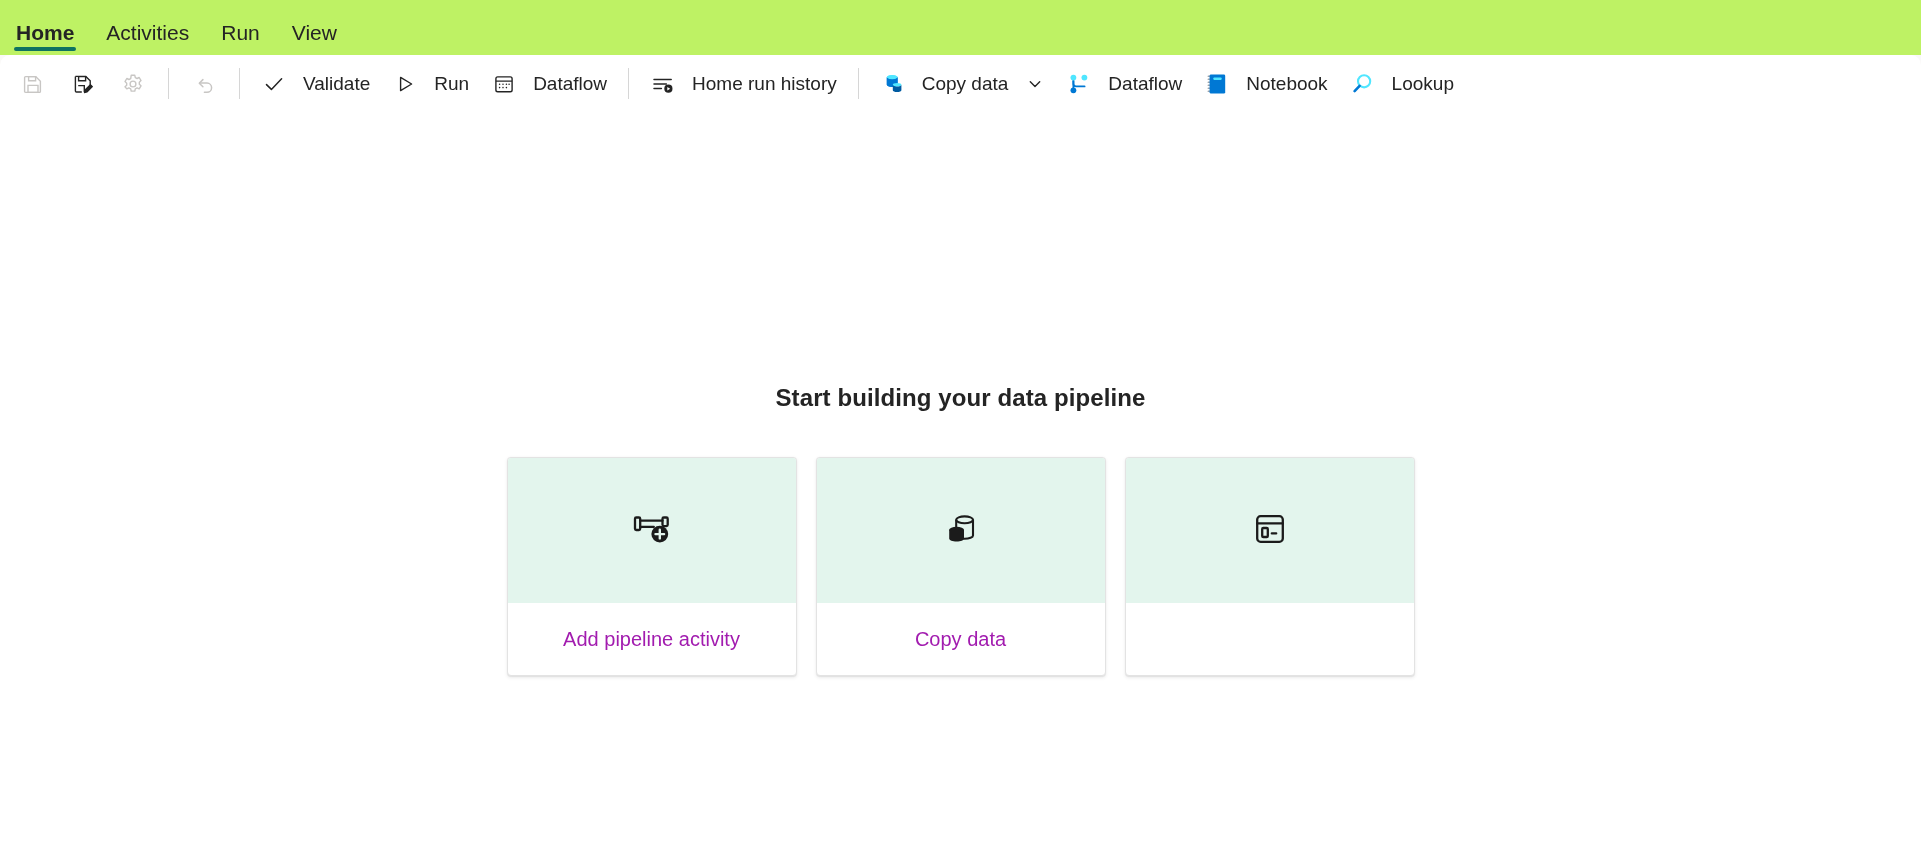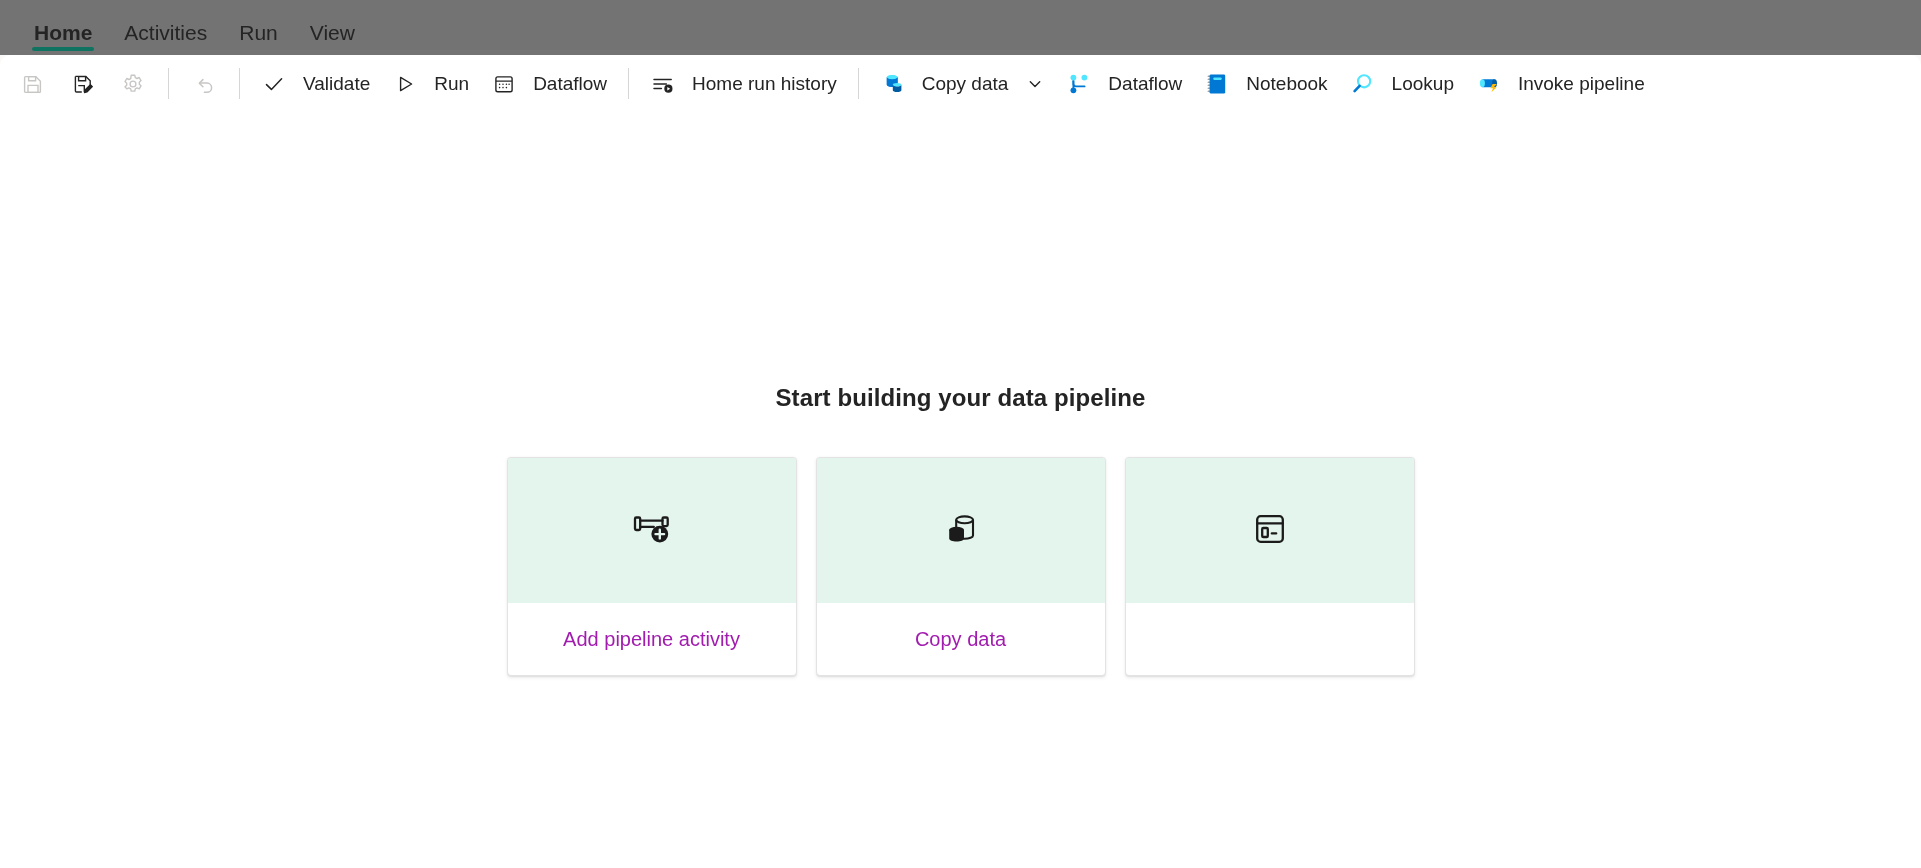--- a/index.html
+++ b/index.html
@@ -13,24 +13,23 @@
   }
   .app {
     width: 1921px; height: 868px;
     display: flex; flex-direction: column;
     background: #f3f2f1;
   }
 
   
   .tabstrip {
     height: 55px;
-    background: #737373;
+    background: #bef264;
     display: flex;
     align-items: flex-end;
-    padding-left: 18px;
     flex: 0 0 55px;
   }
   .tab {
     position: relative;
     padding: 0 16px 12px 16px;
     font-size: 21px;
     color: #242424;
     line-height: 1;
     cursor: pointer;
     white-space: nowrap;
@@ -337,31 +336,20 @@
       <div class="tb-item">
         <span class="tb-ico">
           <svg width="26" height="26" viewBox="0 0 26 26" fill="none">
             <circle cx="14.1" cy="10.3" r="6.1" stroke="#50e6ff" stroke-width="2.1"></circle>
             <path d="M9.6 14.9 4.6 20.1" stroke="#0078d4" stroke-width="2.6" stroke-linecap="round"></path>
           </svg>
         </span>
         <span>Lookup</span>
       </div>
 
-      <div class="tb-item">
-        <span class="tb-ico">
-          <svg width="26" height="26" viewBox="0 0 26 26">
-            <path d="M6.4 8.2h12.1v8.1H6.4z" fill="#0078d4"></path>
-            <ellipse cx="6.4" cy="12.25" rx="2.5" ry="4.05" fill="#50e6ff"></ellipse>
-            <ellipse cx="18.5" cy="12.25" rx="2.5" ry="4.05" fill="#005ba1"></ellipse>
-            <path d="M16.6 12.9h4.3l-3.2 3.3h2.9l-5.2 5.1 1.6-4.1h-2.6z" fill="#ffb900"></path>
-          </svg>
-        </span>
-        <span>Invoke pipeline</span>
-      </div>
 
     </div>
   </div>
 
   <div class="canvas-wrap">
     <div class="canvas">
       <div class="hero">
         <div class="hero-title">Start building your data pipeline</div>
         <div class="cards">
 

